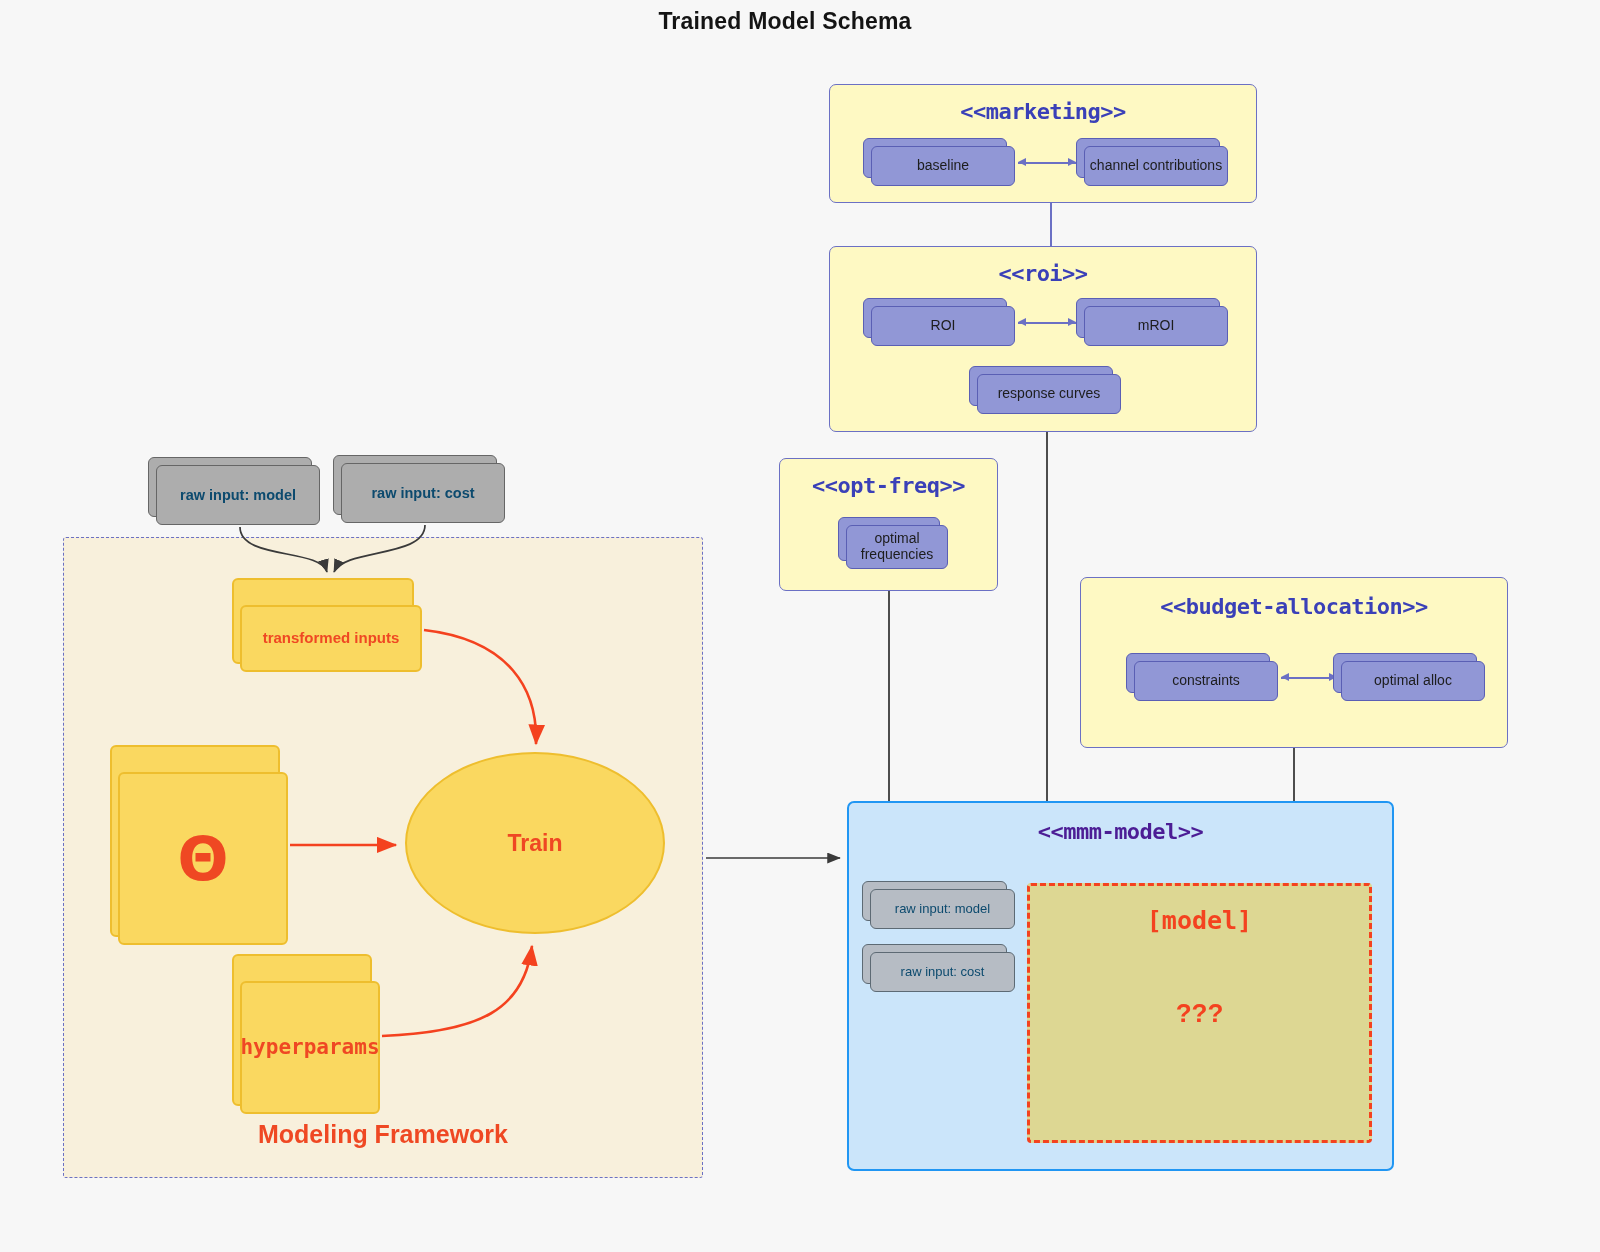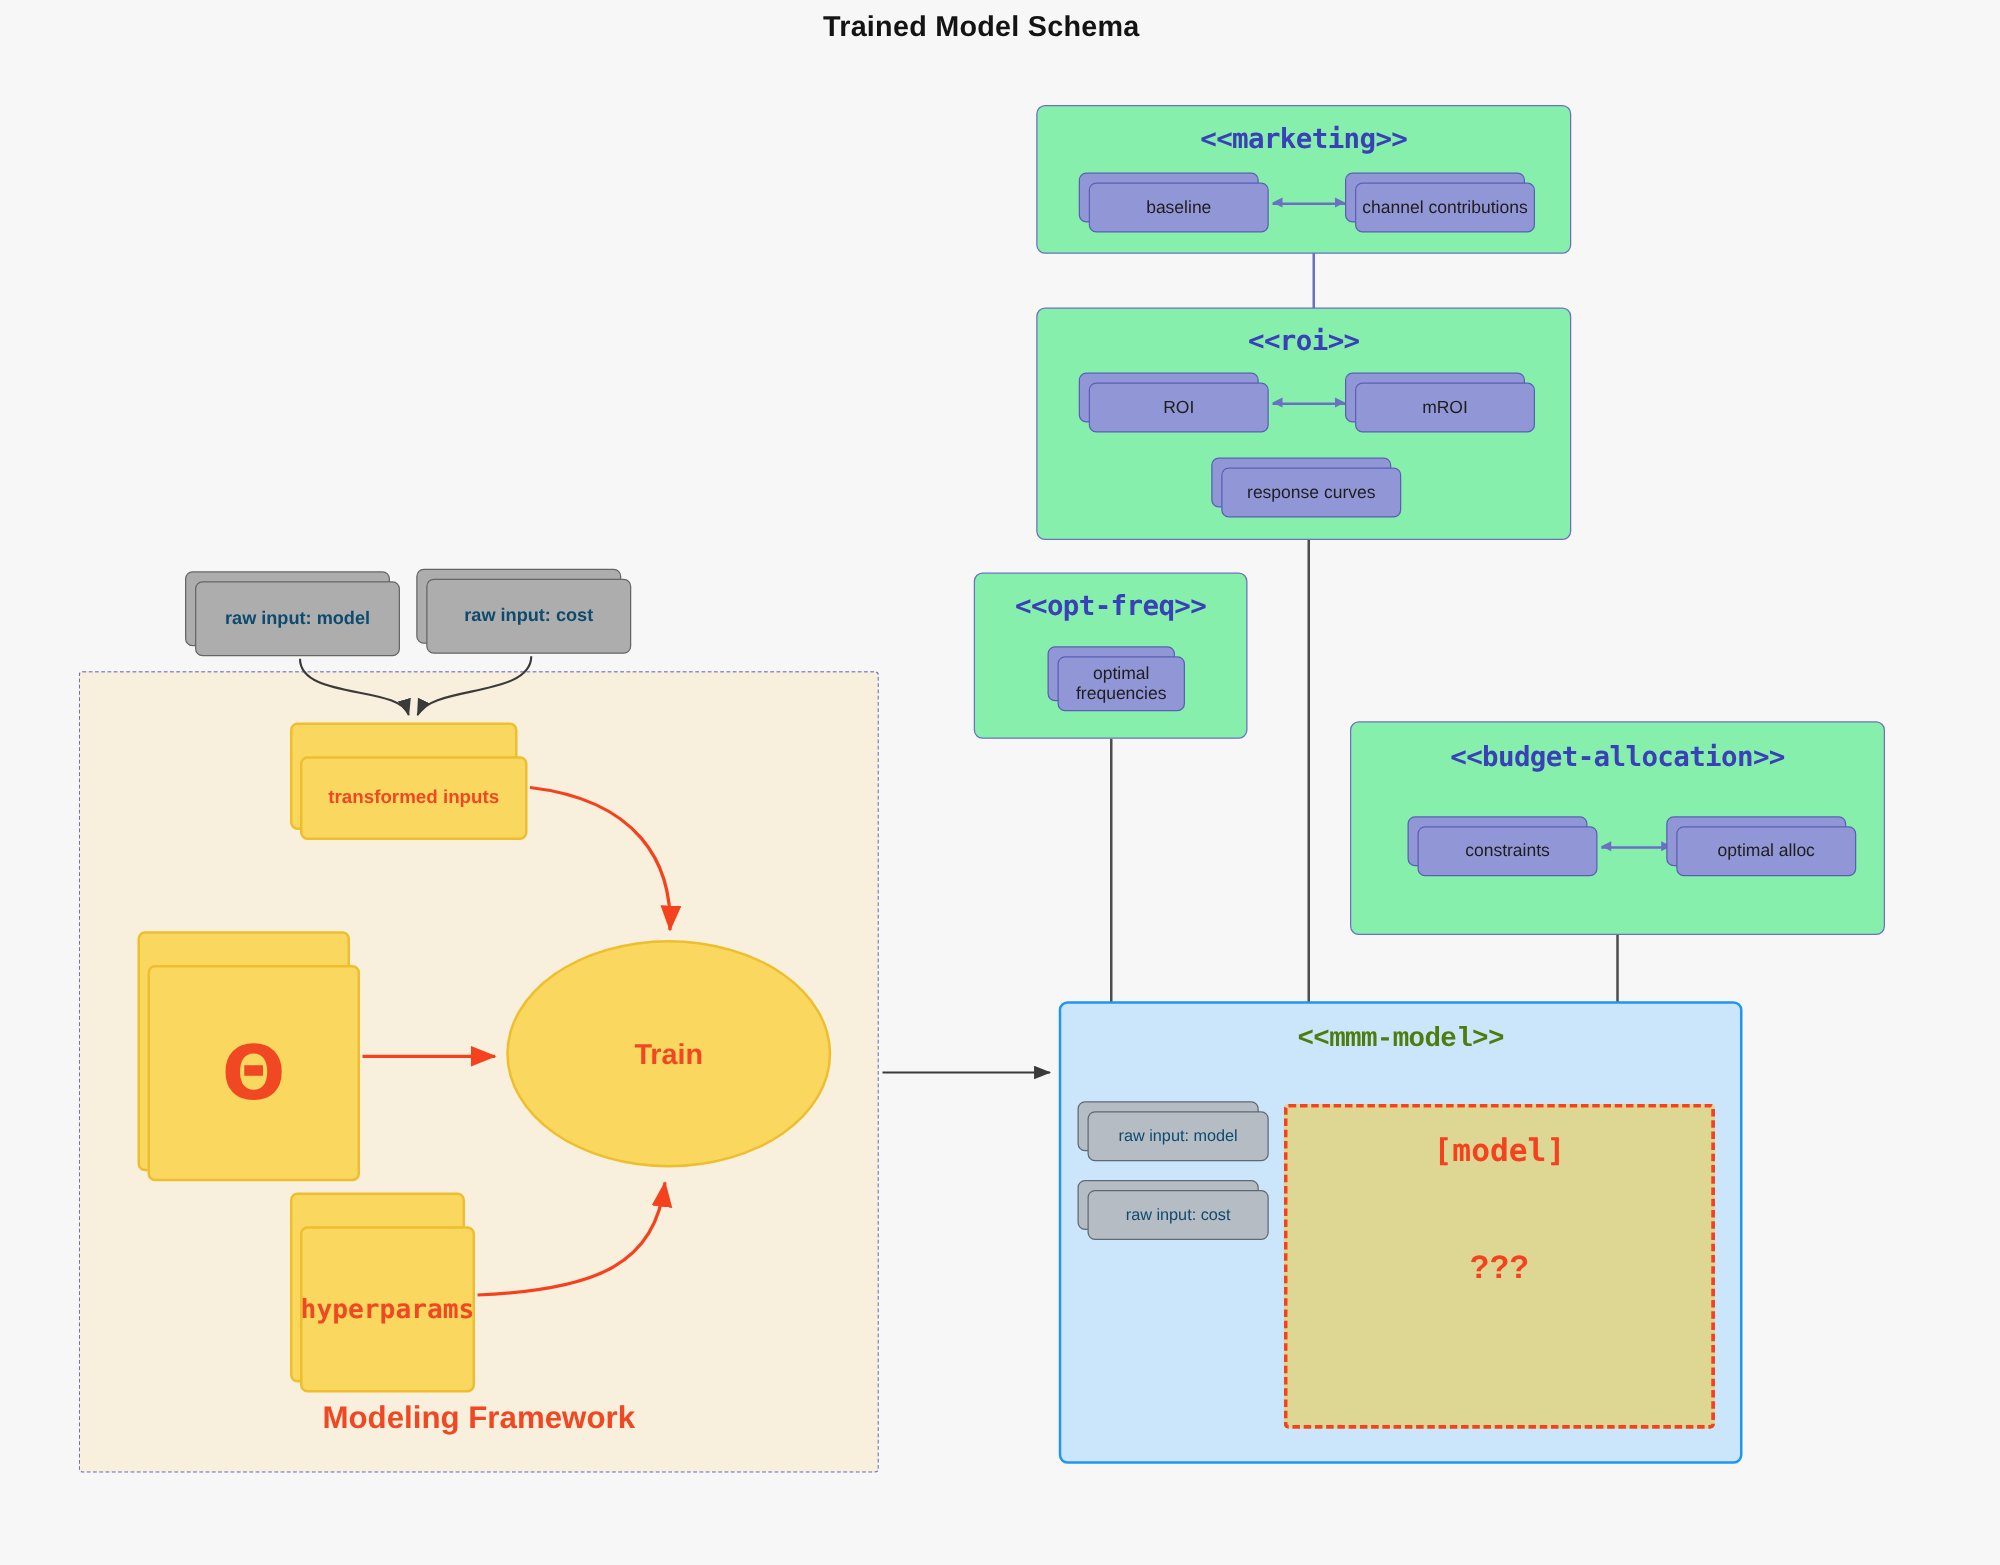--- a/index.html
+++ b/index.html
@@ -24,40 +24,40 @@
     text-align: center;
     font-size: 23px;
     font-weight: bold;
     color: #141414;
     letter-spacing: 0.2px;
   }
 
   
   .pkg {
     position: absolute;
-    background: #86efac;
+    background: #fef9c3;
     border: 1.6px solid #6b70c4;
     border-radius: 7px;
     box-sizing: border-box;
   }
   .pkg.blue {
     background: #cbe5fa;
     border: 2px solid #2096f3;
   }
   .pkg-title {
     position: absolute;
     left: 0; right: 0;
     text-align: center;
     font-family: "DejaVu Sans Mono", "Liberation Mono", monospace;
     font-size: 22px;
     font-weight: bold;
     color: #3a40b8;
     letter-spacing: -0.5px;
   }
-  .pkg.blue .pkg-title { color: #4d7c0f; font-family: Liberation Mono, monospace; }
+  .pkg.blue .pkg-title { color: #4c1d95; }
 
   
   .node {
     position: absolute;
     box-sizing: border-box;
   }
   .node .back {
     position: absolute;
     left: 0; top: 0;
     right: 8px; bottom: 8px;

